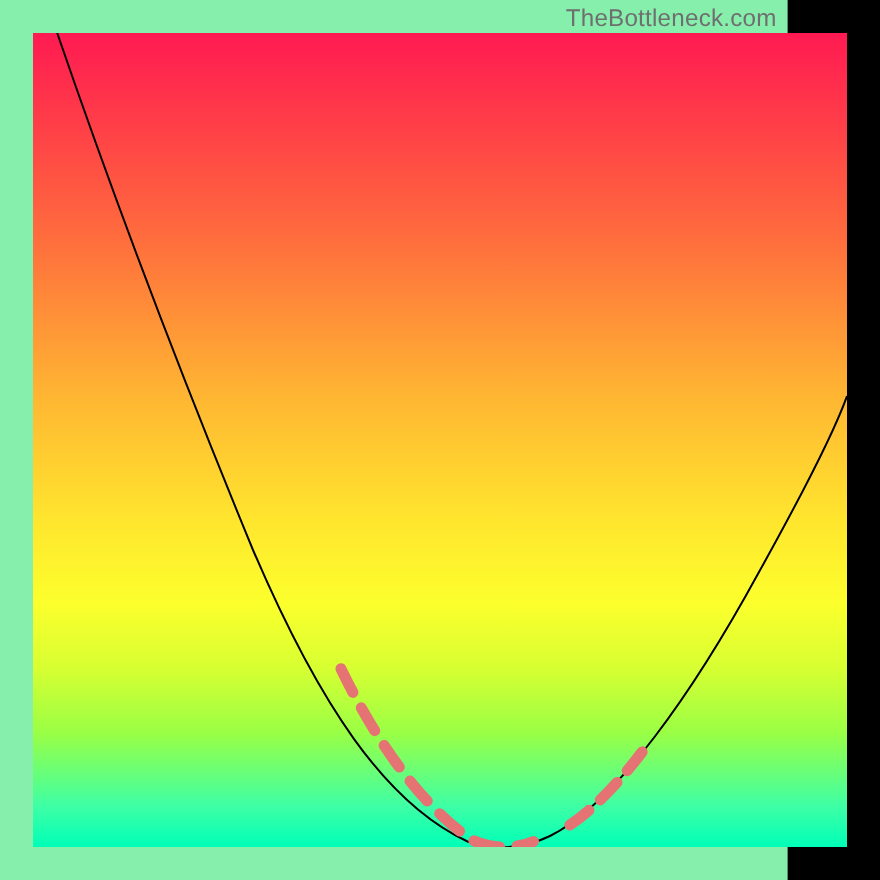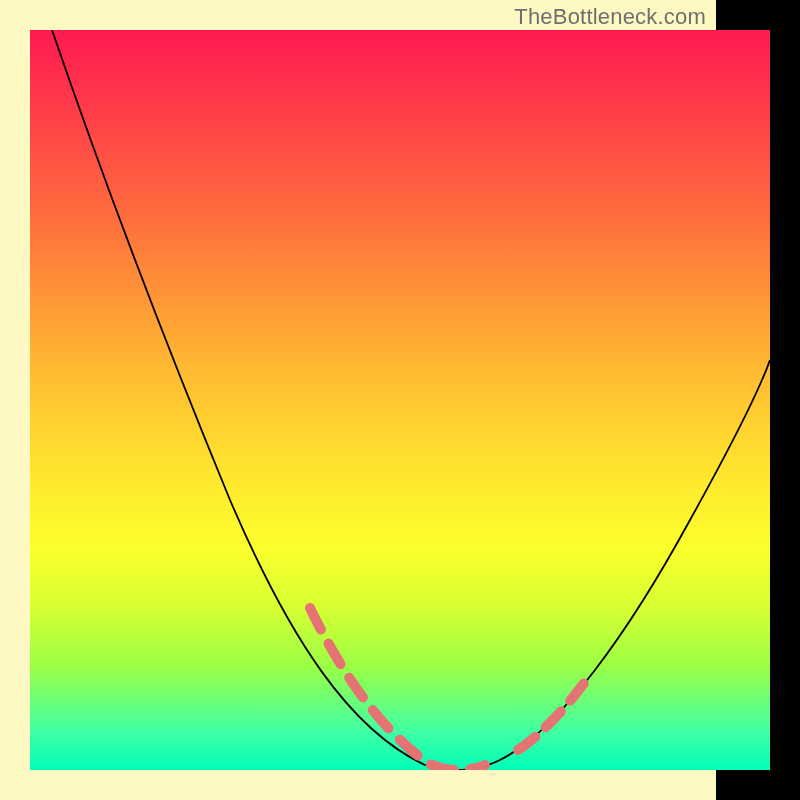--- a/index.html
+++ b/index.html
@@ -8,21 +8,21 @@
     width: 800px;
     height: 800px;
     background: #000;
     overflow: hidden;
     font-family: Arial, Helvetica, sans-serif;
   }
   .frame {
     position: relative;
     width: 716px;
     height: 800px;
-    background: #fef9c3;
+    background: #86efac;
   }
   .watermark {
     position: absolute;
     top: 4px;
     right: 10px;
     color: #6f6f6f;
     font-size: 22px;
     font-weight: 500;
     letter-spacing: 0.2px;
     z-index: 20;

